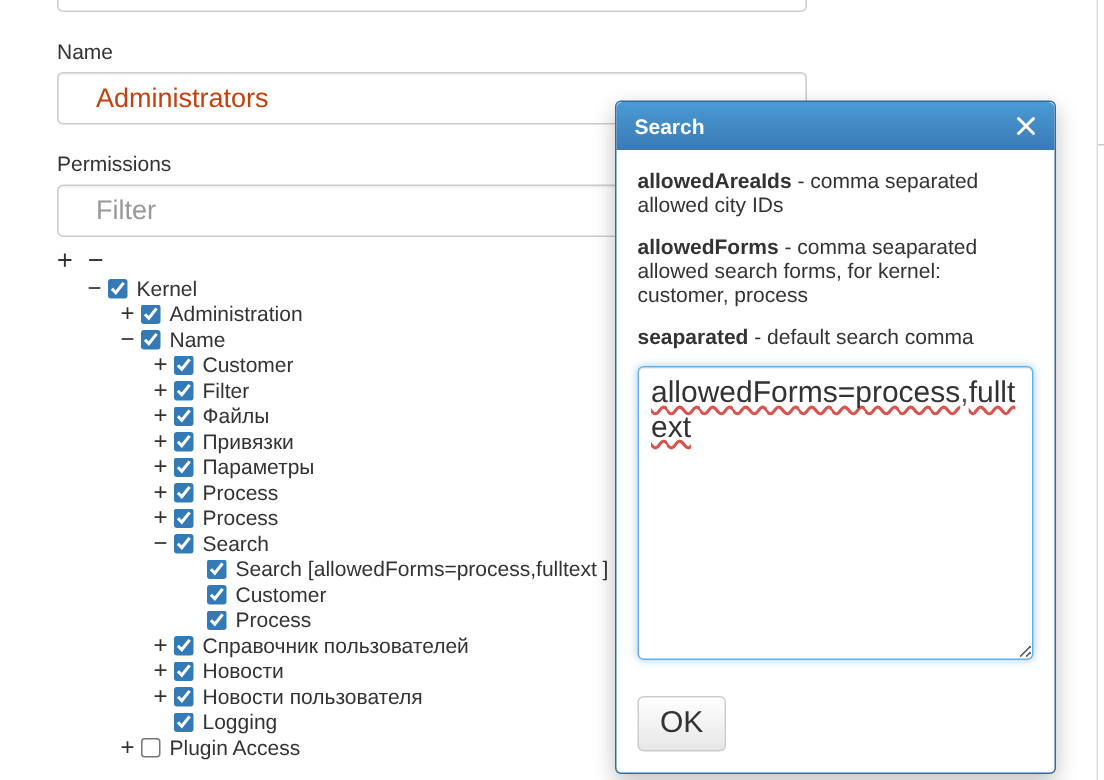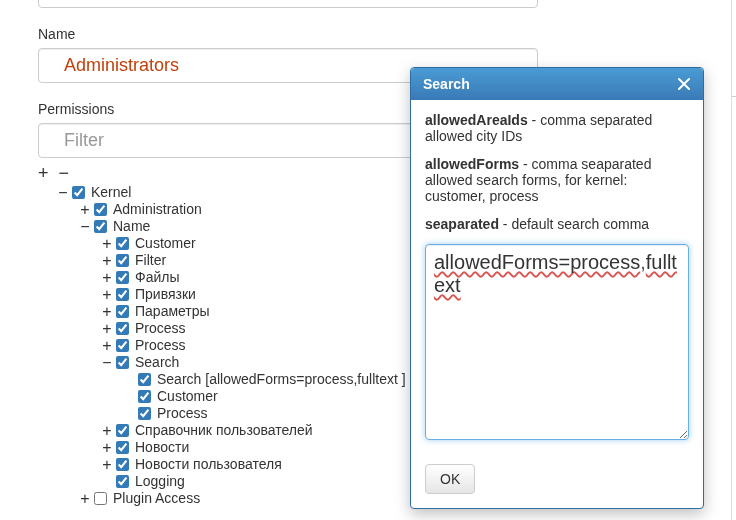--- a/index.html
+++ b/index.html
@@ -154,21 +154,21 @@
   .dialog-footer {
     padding: 12px 14px 14px;
     display: flex;
     gap: 10px;
   }
   .btn {
     background: linear-gradient(#fff, #e6e6e6);
     border: 1px solid #ccc;
     border-radius: 4px;
     padding: 6px 14px;
-    font-size: 14px;
+    font-size: 20px;
     color: #333;
     cursor: pointer;
   }
 
   
   .right-edge {
     position: absolute;
     top: 0;
     right: 4px;
     bottom: 0;

